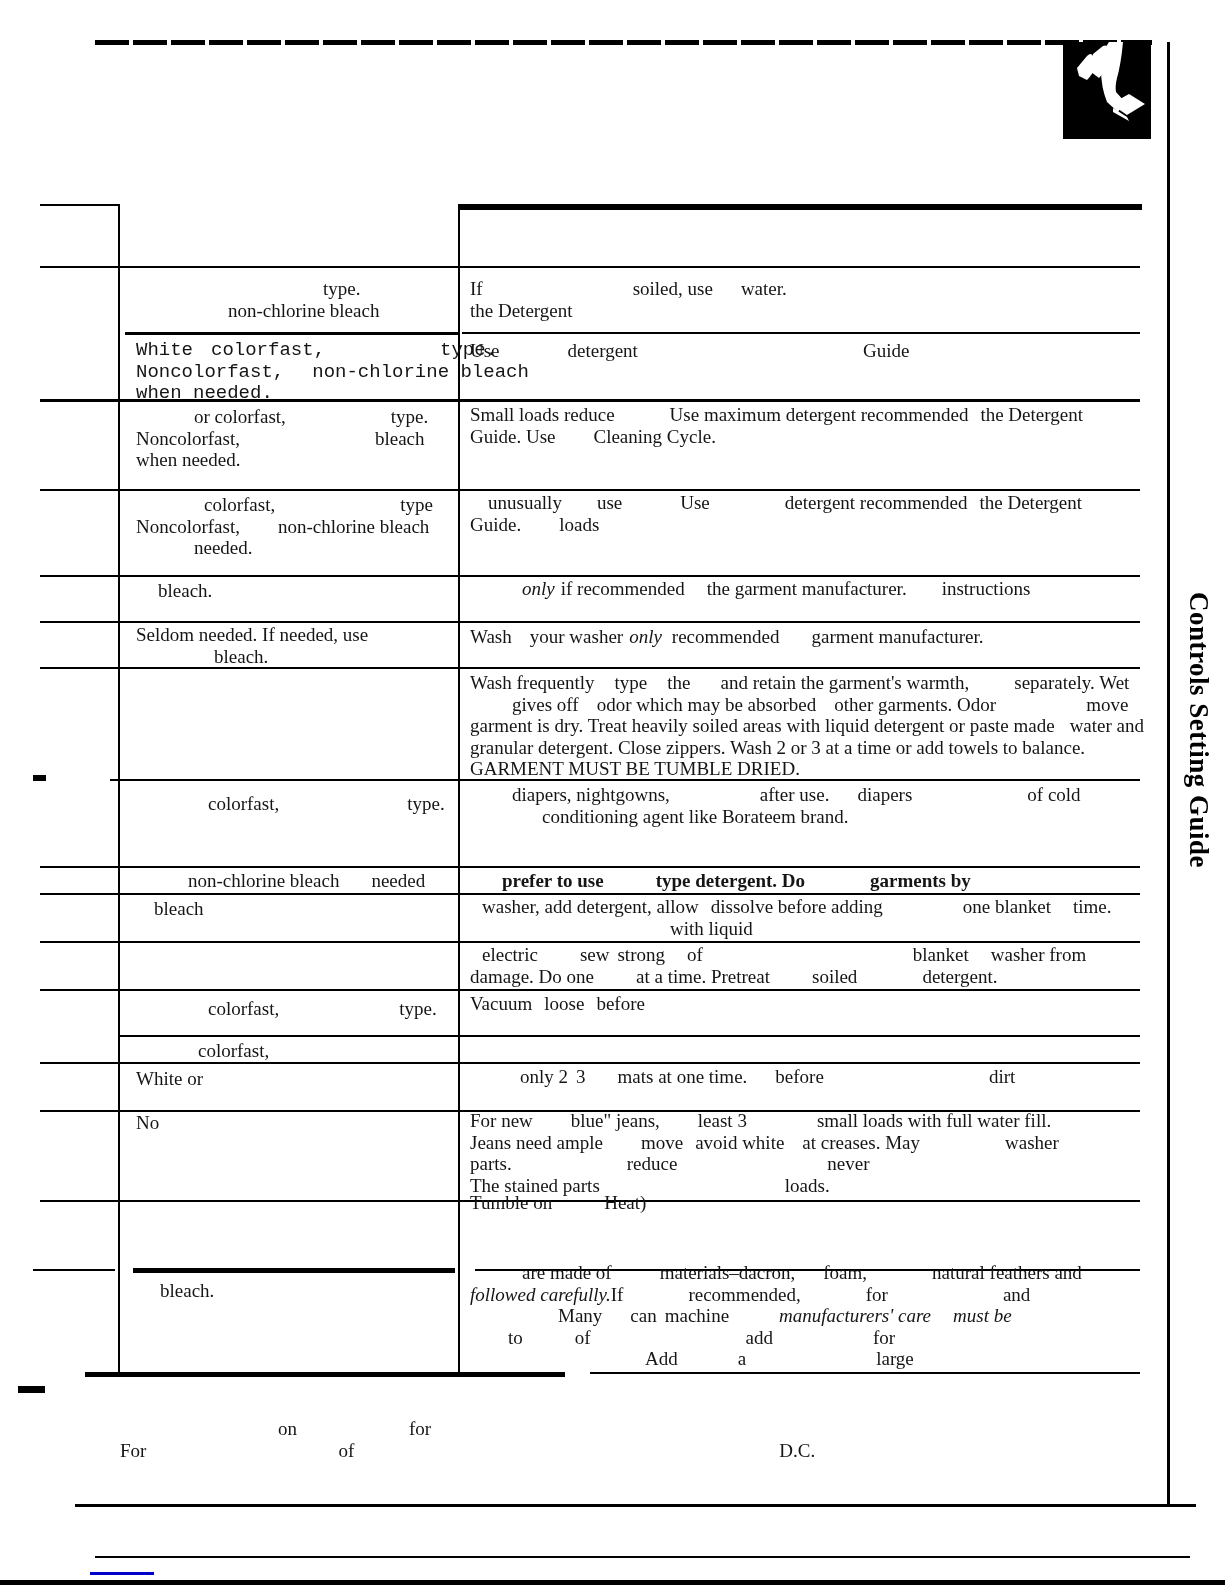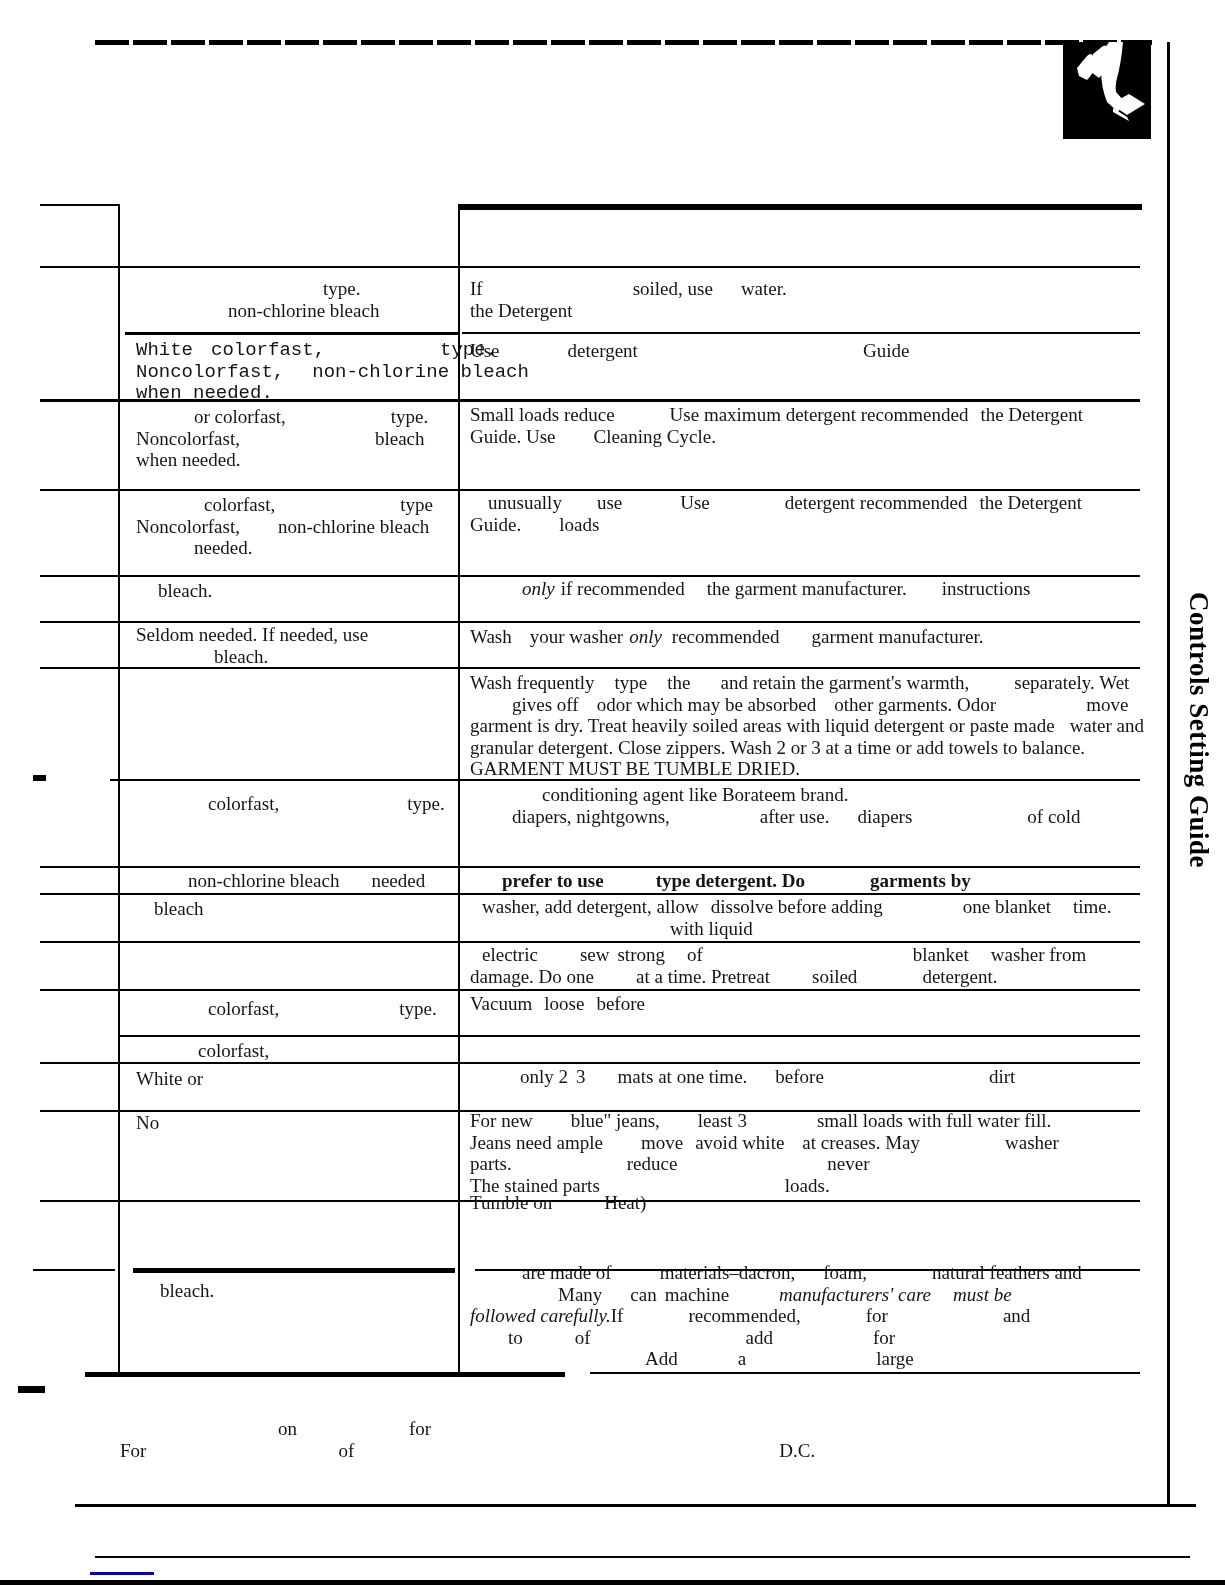--- a/index.html
+++ b/index.html
@@ -131,22 +131,22 @@
         <div class="tline"><span>Wash frequently</span><span class="gap" style="width: 20px;"></span><span>type</span><span class="gap" style="width: 20px;"></span><span>the</span><span class="gap" style="width: 30px;"></span><span>and retain the garment's warmth,</span><span class="gap" style="width: 45px;"></span><span>separately. Wet</span></div>
         <div class="tline"><span class="gap" style="width: 42px;"></span><span>gives off</span><span class="gap" style="width: 18px;"></span><span>odor which may be absorbed</span><span class="gap" style="width: 18px;"></span><span>other garments. Odor</span><span class="gap" style="width: 90px;"></span><span>move</span></div>
         <div class="tline"><span>garment is dry. Treat heavily soiled areas with liquid detergent or paste made</span><span class="gap" style="width: 15px;"></span><span>water and</span></div>
         <div class="tline"><span>granular detergent. Close zippers. Wash 2 or 3 at a time or add towels to balance.</span></div>
         <div class="tline"><span>GARMENT MUST BE TUMBLE DRIED.</span></div>
       </div>
       <div class="textblock" style="left: 136px; top: 793px;">
         <div class="tline"><span class="gap" style="width: 72px;"></span><span>colorfast,</span><span class="gap" style="width: 128px;"></span><span>type.</span></div>
       </div>
       <div class="textblock" style="left: 470px; top: 784px;">
+        <div class="tline"><span class="gap" style="width: 42px;"></span><span>diapers, nightgowns,</span><span class="gap" style="width: 90px;"></span><span>after use.</span><span class="gap" style="width: 28px;"></span><span>diapers</span><span class="gap" style="width: 115px;"></span><span>of cold</span></div>
         <div class="tline"><span class="gap" style="width: 72px;"></span><span>conditioning agent like Borateem brand.</span></div>
-        <div class="tline"><span class="gap" style="width: 42px;"></span><span>diapers, nightgowns,</span><span class="gap" style="width: 90px;"></span><span>after use.</span><span class="gap" style="width: 28px;"></span><span>diapers</span><span class="gap" style="width: 115px;"></span><span>of cold</span></div>
       </div>
       <div class="textblock" style="left: 136px; top: 870px;">
         <div class="tline"><span class="gap" style="width: 52px;"></span><span>non-chlorine bleach</span><span class="gap" style="width: 32px;"></span><span>needed</span></div>
       </div>
       <div class="textblock" style="left: 450px; top: 870px; font-weight: bold;">
         <div class="tline"><span class="gap" style="width: 52px;"></span><span>prefer to use</span><span class="gap" style="width: 52px;"></span><span>type detergent. Do</span><span class="gap" style="width: 65px;"></span><span>garments by</span></div>
       </div>
       <div class="textblock" style="left: 136px; top: 898px;">
         <div class="tline"><span class="gap" style="width: 18px;"></span><span>bleach</span></div>
       </div>
@@ -183,22 +183,22 @@
         <div class="tline"><span>The stained parts</span><span class="gap" style="width: 185px;"></span><span>loads.</span></div>
       </div>
       <div class="textblock" style="left: 470px; top: 1192px;">
         <div class="tline"><span>Tumble on</span><span class="gap" style="width: 52px;"></span><span>Heat)</span></div>
       </div>
       <div class="textblock" style="left: 160px; top: 1280px;">
         <div class="tline"><span>bleach.</span></div>
       </div>
       <div class="textblock" style="left: 470px; top: 1262px;">
         <div class="tline"><span class="gap" style="width: 52px;"></span><span>are made of</span><span class="gap" style="width: 48px;"></span><span>materials–dacron,</span><span class="gap" style="width: 28px;"></span><span>foam,</span><span class="gap" style="width: 65px;"></span><span>natural feathers and</span></div>
+        <div class="tline"><span class="it">followed carefully.</span><span>If</span><span class="gap" style="width: 65px;"></span><span>recommended,</span><span class="gap" style="width: 65px;"></span><span>for</span><span class="gap" style="width: 115px;"></span><span>and</span></div>
         <div class="tline"><span class="gap" style="width: 88px;"></span><span>Many</span><span class="gap" style="width: 28px;"></span><span>can</span><span class="gap" style="width: 8px;"></span><span>machine</span><span class="gap" style="width: 50px;"></span><span class="it">manufacturers' care</span><span class="gap" style="width: 22px;"></span><span class="it">must be</span></div>
-        <div class="tline"><span class="it">followed carefully.</span><span>If</span><span class="gap" style="width: 65px;"></span><span>recommended,</span><span class="gap" style="width: 65px;"></span><span>for</span><span class="gap" style="width: 115px;"></span><span>and</span></div>
         <div class="tline"><span class="gap" style="width: 38px;"></span><span>to</span><span class="gap" style="width: 52px;"></span><span>of</span><span class="gap" style="width: 155px;"></span><span>add</span><span class="gap" style="width: 100px;"></span><span>for</span></div>
         <div class="tline"><span class="gap" style="width: 175px;"></span><span>Add</span><span class="gap" style="width: 60px;"></span><span>a</span><span class="gap" style="width: 130px;"></span><span>large</span></div>
       </div>
       <div class="textblock" style="left: 120px; top: 1418px;">
         <div class="tline"><span class="gap" style="width: 158px;"></span><span>on</span><span class="gap" style="width: 112px;"></span><span>for</span></div>
         <div class="tline"><span>For</span><span class="gap" style="width: 192px;"></span><span>of</span><span class="gap" style="width: 425px;"></span><span>D.C.</span></div>
       </div>
     </div>
 
 </div>

